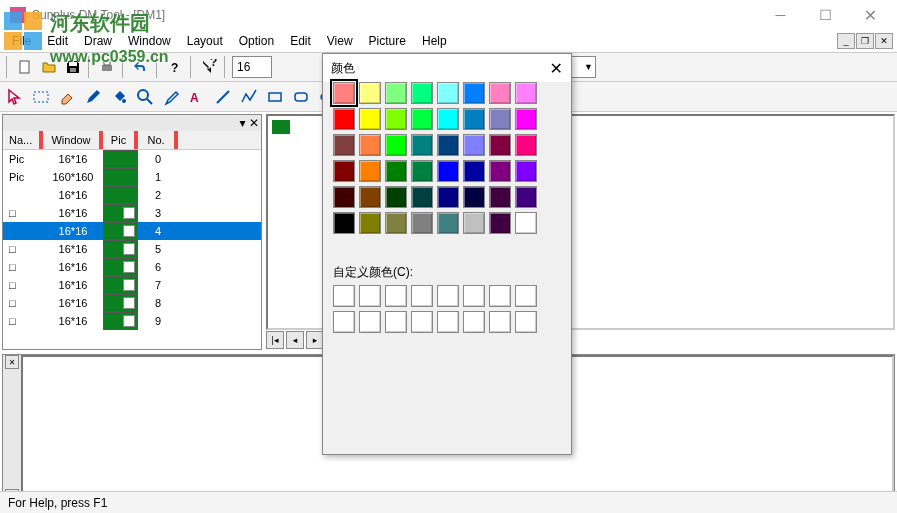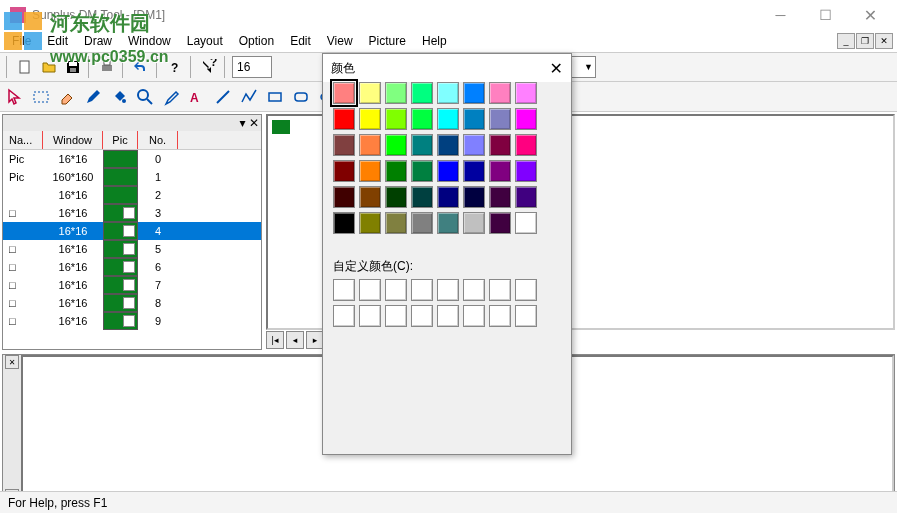--- a/index.html
+++ b/index.html
@@ -25,21 +25,21 @@
 .toolbar .combo-wide { min-width: 60px; border: 1px solid #888; background: #fff; height: 22px; display: flex; align-items: center; padding: 0 2px; justify-content: flex-end; }
 
 .tools-row { height: 30px; border-bottom: 1px solid #ccc; display: flex; align-items: center; padding: 2px 4px; gap: 4px; background: #f4f4f4; }
 .tools-row .btn { width: 22px; height: 22px; display: flex; align-items: center; justify-content: center; }
 .tools-row svg { width: 18px; height: 18px; }
 
 .content { display: flex; height: 240px; }
 .left-pane { width: 260px; border: 1px solid #888; margin: 2px; display: flex; flex-direction: column; position: relative; }
 .left-pane .close-strip { height: 16px; background: #e8e8e8; display: flex; justify-content: flex-end; align-items: center; padding-right: 2px; font-size: 10px; }
 .table-head { display: flex; background: #f0f0f0; border-bottom: 1px solid #ccc; }
-.table-head div { padding: 3px 6px; border-right: 1px solid #ef4444; font-size: 11px; }
+.table-head div { padding: 3px 6px; border-right: 4px solid #ef4444; font-size: 11px; }
 .col-na { width: 40px; }
 .col-region { width: 60px; text-align: center; }
 .col-pic { width: 35px; text-align: center; }
 .col-no { width: 40px; text-align: center; }
 .table-body { flex: 1; overflow: hidden; }
 .table-row { display: flex; height: 18px; align-items: center; }
 .table-row div { padding: 0 6px; font-size: 11px; }
 .table-row .col-pic { background: #0a8020; height: 100%; margin: 0; border: 1px solid #555; position: relative; }
 .table-row .col-pic.haspic::after { content: ''; position: absolute; right: 2px; top: 2px; width: 10px; height: 10px; background: #fff; border: 1px solid #888; }
 .table-row.selected { background: #0078d7; color: #fff; }
@@ -398,21 +398,21 @@
       <div class="swatch" style="background: rgb(64, 0, 128);"></div>
       <div class="swatch" style="background: rgb(0, 0, 0);"></div>
       <div class="swatch" style="background: rgb(128, 128, 0);"></div>
       <div class="swatch" style="background: rgb(128, 128, 64);"></div>
       <div class="swatch" style="background: rgb(128, 128, 128);"></div>
       <div class="swatch" style="background: rgb(64, 128, 128);"></div>
       <div class="swatch" style="background: rgb(192, 192, 192);"></div>
       <div class="swatch" style="background: rgb(64, 0, 64);"></div>
       <div class="swatch" style="background: rgb(255, 255, 255);"></div>
     </div>
-  <div class="section-label" style="margin-top:18px">自定义颜色(C):</div>
+  <div class="section-label" style="margin-top:24px">自定义颜色(C):</div>
   <div class="custom-grid" id="custom-grid">
       <div class="swatch"></div>
       <div class="swatch"></div>
       <div class="swatch"></div>
       <div class="swatch"></div>
       <div class="swatch"></div>
       <div class="swatch"></div>
       <div class="swatch"></div>
       <div class="swatch"></div>
       <div class="swatch"></div>

